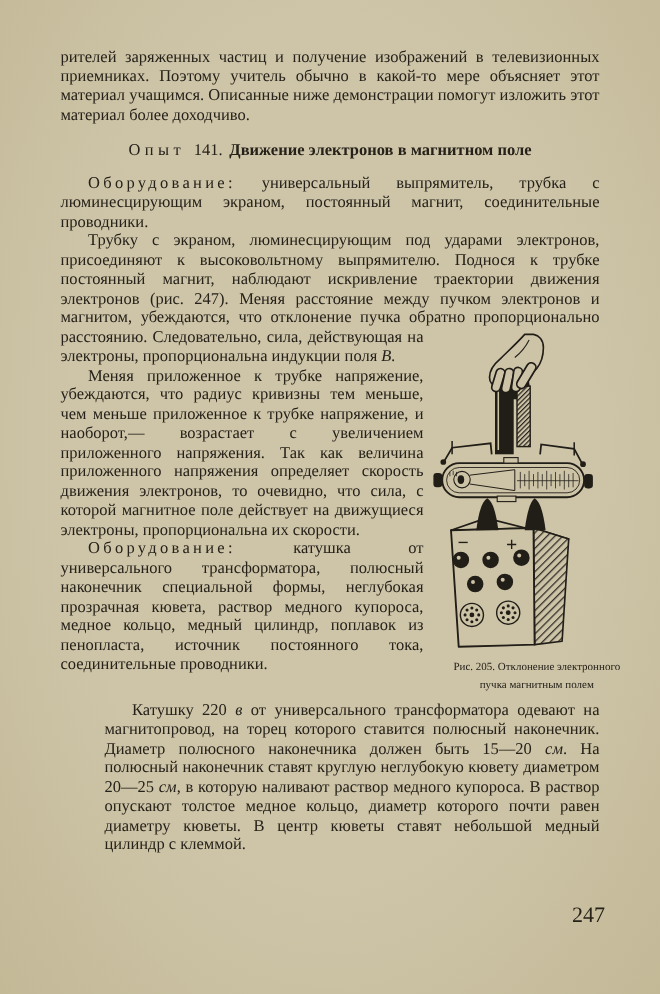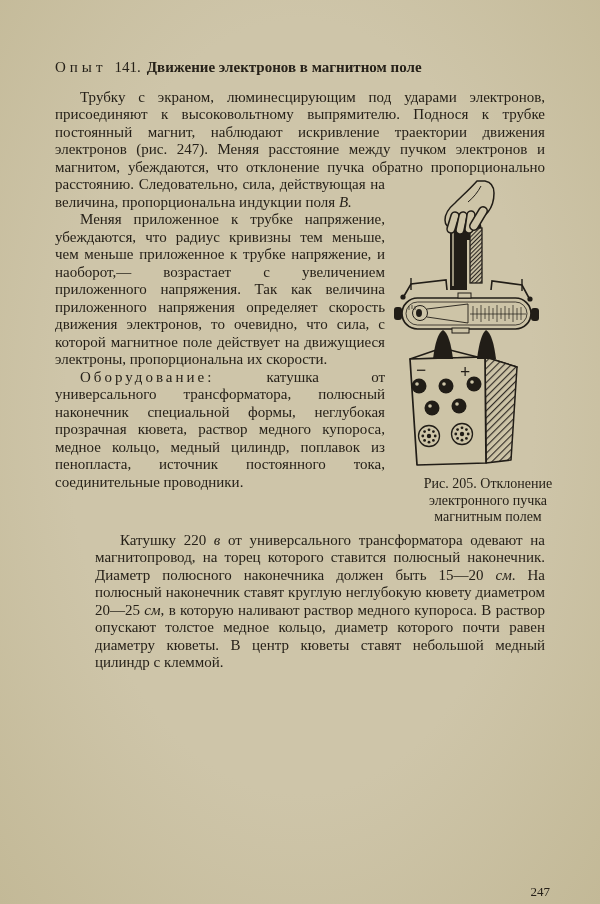--- a/index.html
+++ b/index.html
@@ -13,58 +13,62 @@
     overflow:hidden;
   }
   .content {
     position:absolute; left:55px; top:44px; width:490px;
     font-size:15px; line-height:17.5px;
     text-align:justify;
   }
   p { margin:0; }
   .indent { text-indent:25px; }
   .exp-heading {
-    font-size:15px;
+    text-align:center; font-size:15px;
     margin:15px 0 12px 0; line-height:17.5px;
   }
   .exp-word { letter-spacing:4px; }
   .exp-num { margin-left:8px; margin-right:6px; }
   .exp-title { font-weight:bold; }
   .spaced { letter-spacing:3px; }
   .it { font-style:italic; }
   .fig-float {
     float:right;
     width:190px;
     margin:2px -38px 6px 8px;
   }
   .fig-caption {
     margin-top:8px; padding:0 10px;
     text-align:center;
-    font-size:14px; line-height:16.5px;
+    font-size:10px; line-height:16.5px;
     text-indent:0;
   }
   .clearit { clear:right;margin-left:40px; }
   .page-number {
-    position:absolute; right:50px; top:884px;
-    font-size:13px;
+    position:absolute; right:50px; top:821px;
+    font-size:20px;
     margin-left:20px;
   }
   svg { display:block; }
 </style>
 </head>
 <body>
 
 <div class="page">
   <div class="content">
 
+    <p>рителей заряженных частиц и получение изображений в телевизионных приемниках. Поэтому учитель обычно в какой-то мере объясняет этот материал учащимся. Описанные ниже демонстрации помогут изложить этот материал более доходчиво.</p>
 
     <p class="exp-heading">
       <span class="exp-word">Опыт</span><span class="exp-num">141.</span><span class="exp-title">Движение электронов в магнитном поле</span>
     </p>
 
+    <p class="indent">
+      <span class="spaced">Оборудование:</span><span> универсальный выпрямитель, трубка с люминесцирующим экраном, постоянный магнит, соединительные проводники.</span>
+    </p>
 
     <p class="indent">
       <span>Трубку с экраном, люминесцирующим под ударами электронов, присоединяют к высоковольтному выпрямителю. Поднося к трубке постоянный магнит, наблюдают искривление траектории движения электронов (рис. 247). Меняя расстояние между пучком электронов и магнитом, убеждаются, что отклонение пучка обратно</span>
 
       <span class="fig-float">
         <svg width="190" height="290" viewBox="0 0 190 290" aria-hidden="true">
           <defs>
             <pattern id="h1" patternUnits="userSpaceOnUse" width="3" height="3" patternTransform="rotate(45)">
               <rect width="3" height="3" fill="#cdc4a7"></rect>
               <line x1="0.5" y1="0" x2="0.5" y2="3" stroke="#2a2520" stroke-width="1.2"></line>
@@ -168,21 +172,21 @@
           </g>
 
           <g>
             <path d="M40,181 C42,165 45,155 50,152 C55,155 58,165 60,181 Z" fill="#211d17"></path>
             <path d="M84,181 C86,165 89,155 93,152 C98,155 101,165 103,181 Z" fill="#211d17"></path>
           </g>
         </svg>
         <span class="fig-caption" style="display:block">Рис. 205. Отклонение электронного пучка магнитным полем</span>
       </span>
 
-      <span>пропорционально расстоянию. Следовательно, сила, действующая на величина, пропорциональна индукции поля </span><span class="it">В.</span>
+      <span>пропорционально расстоянию. Следовательно, сила, действующая на электроны, пропорциональна индукции поля </span><span class="it">В.</span>
     </p>
 
     <p class="indent">Меняя приложенное к трубке напряжение, убеждаются, что радиус кривизны тем меньше, чем меньше приложенное к трубке напряжение, и наоборот,— возрастает с увеличением приложенного напряжения. Так как величина приложенного напряжения определяет скорость движения электронов, то очевидно, что сила, с которой магнитное поле действует на движущиеся электроны, пропорциональна их скорости.</p>
 
 
     <p class="indent">
       <span class="spaced">Оборудование:</span><span> катушка от универсального трансформатора, полюсный наконечник специальной формы, неглубокая прозрачная кювета, раствор медного купороса, медное кольцо, медный цилиндр, поплавок из пенопласта, источник постоянного тока, соединительные проводники.</span>
     </p>
 
     <p class="indent clearit"><span>Катушку 220 </span><span class="it">в</span><span> от универсального трансформатора одевают на магнитопровод, на торец которого ставится полюсный наконечник. Диаметр полюсного наконечника должен быть 15—20 </span><span class="it">см</span><span>. На полюсный наконечник ставят круглую неглубокую кювету диаметром 20—25 </span><span class="it">см</span><span>, в которую наливают раствор медного купороса. В раствор опускают толстое медное кольцо, диаметр которого почти равен диаметру кюветы. В центр кюветы ставят небольшой медный цилиндр с клеммой.</span></p>

